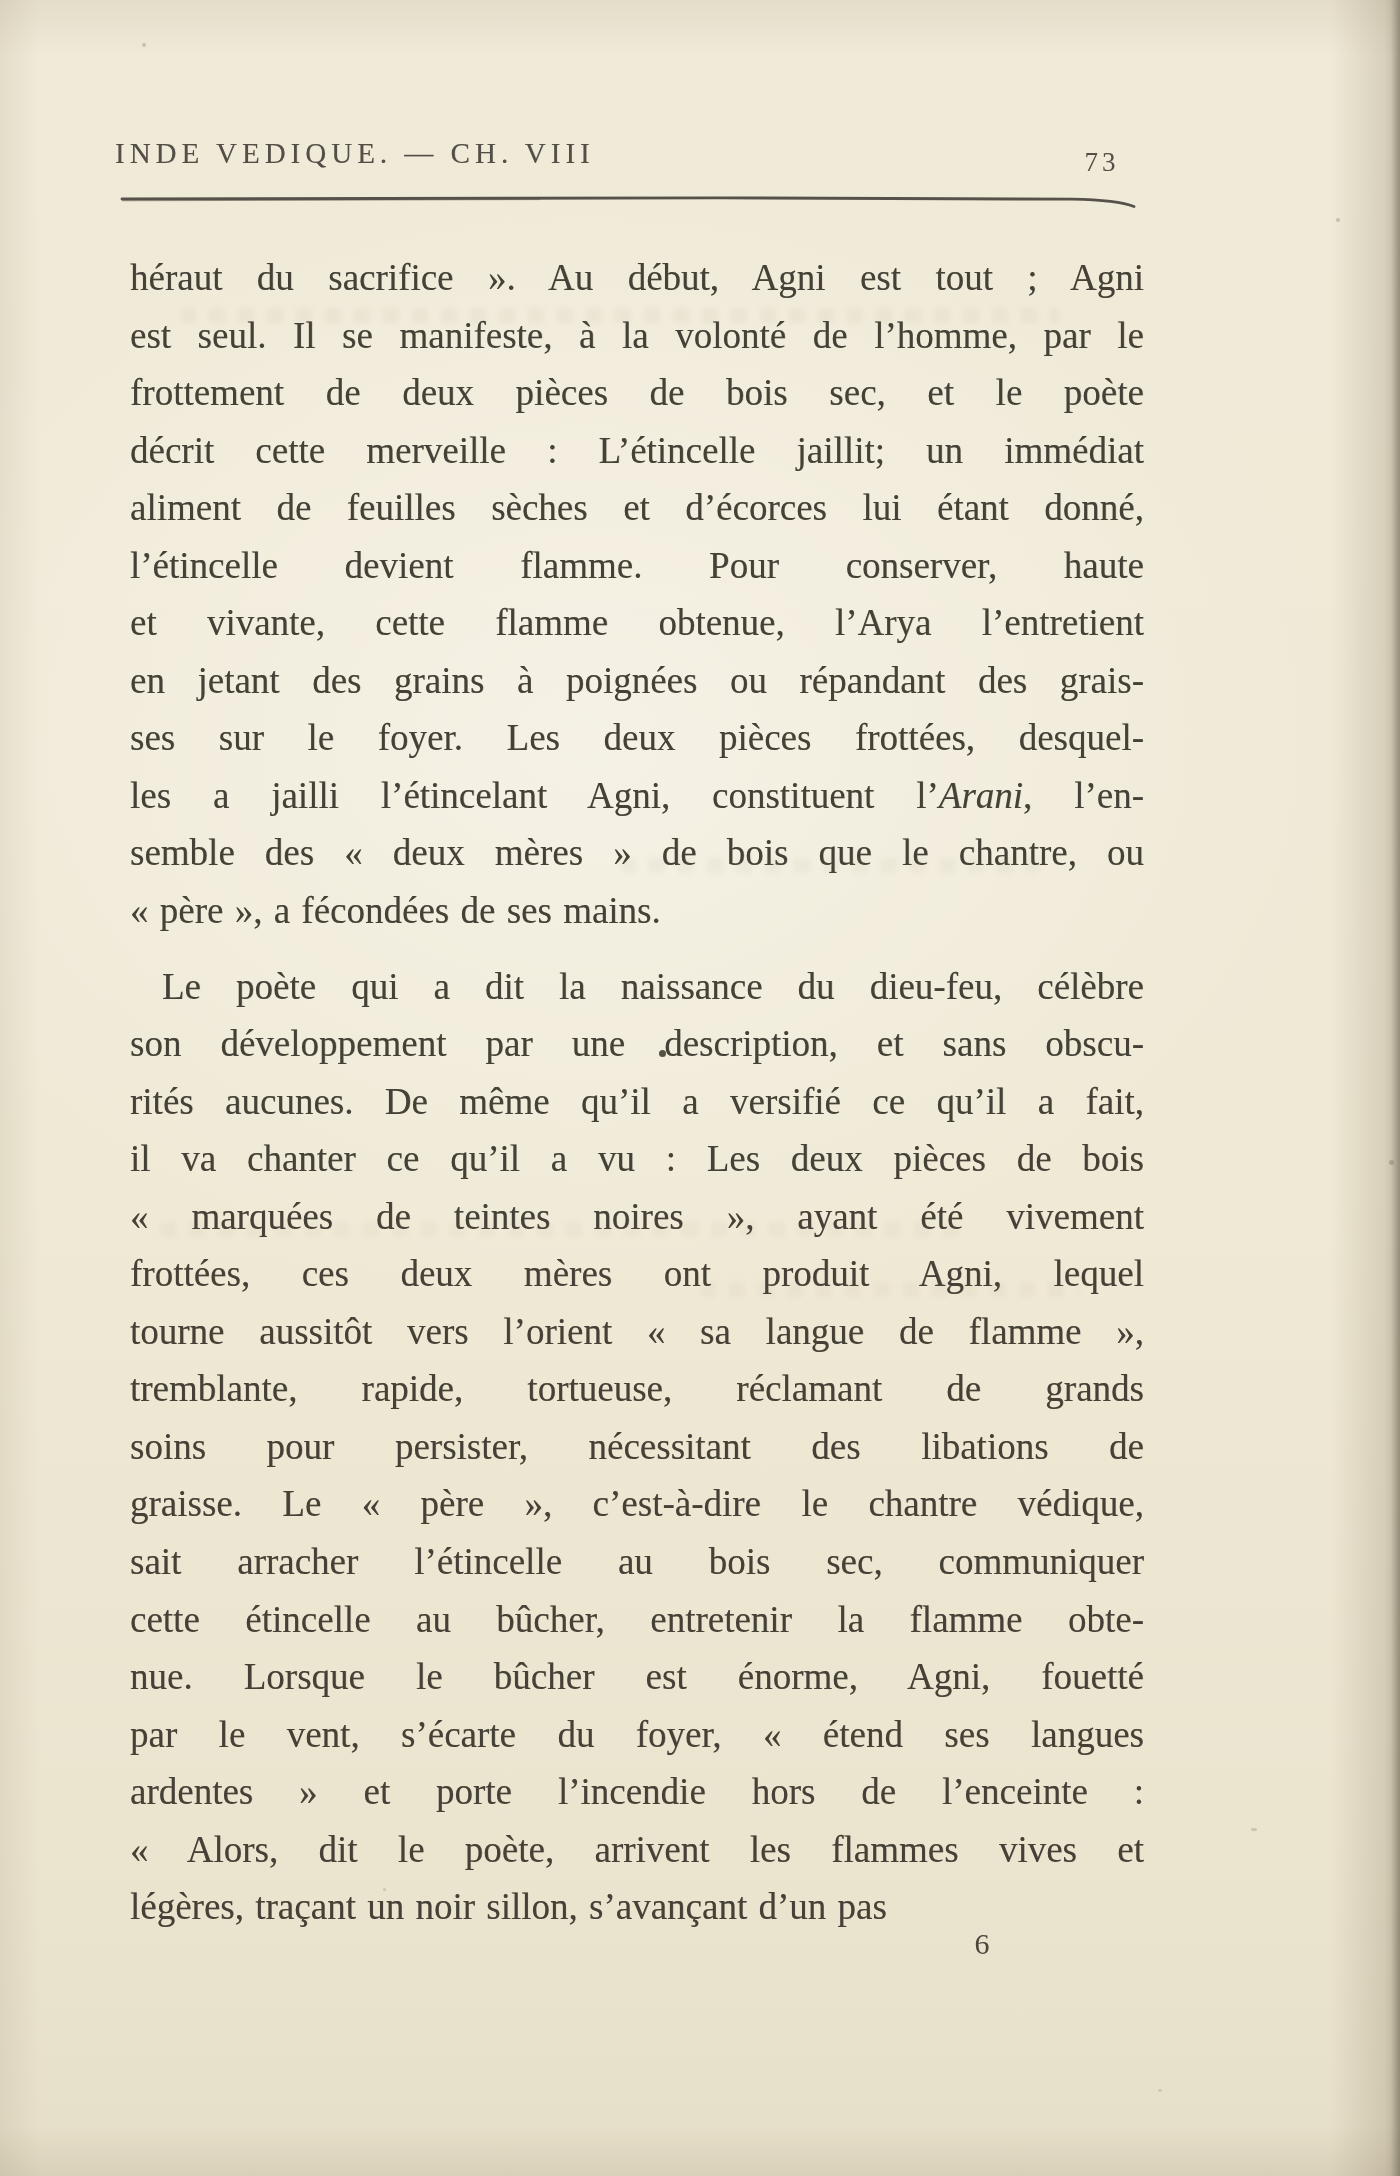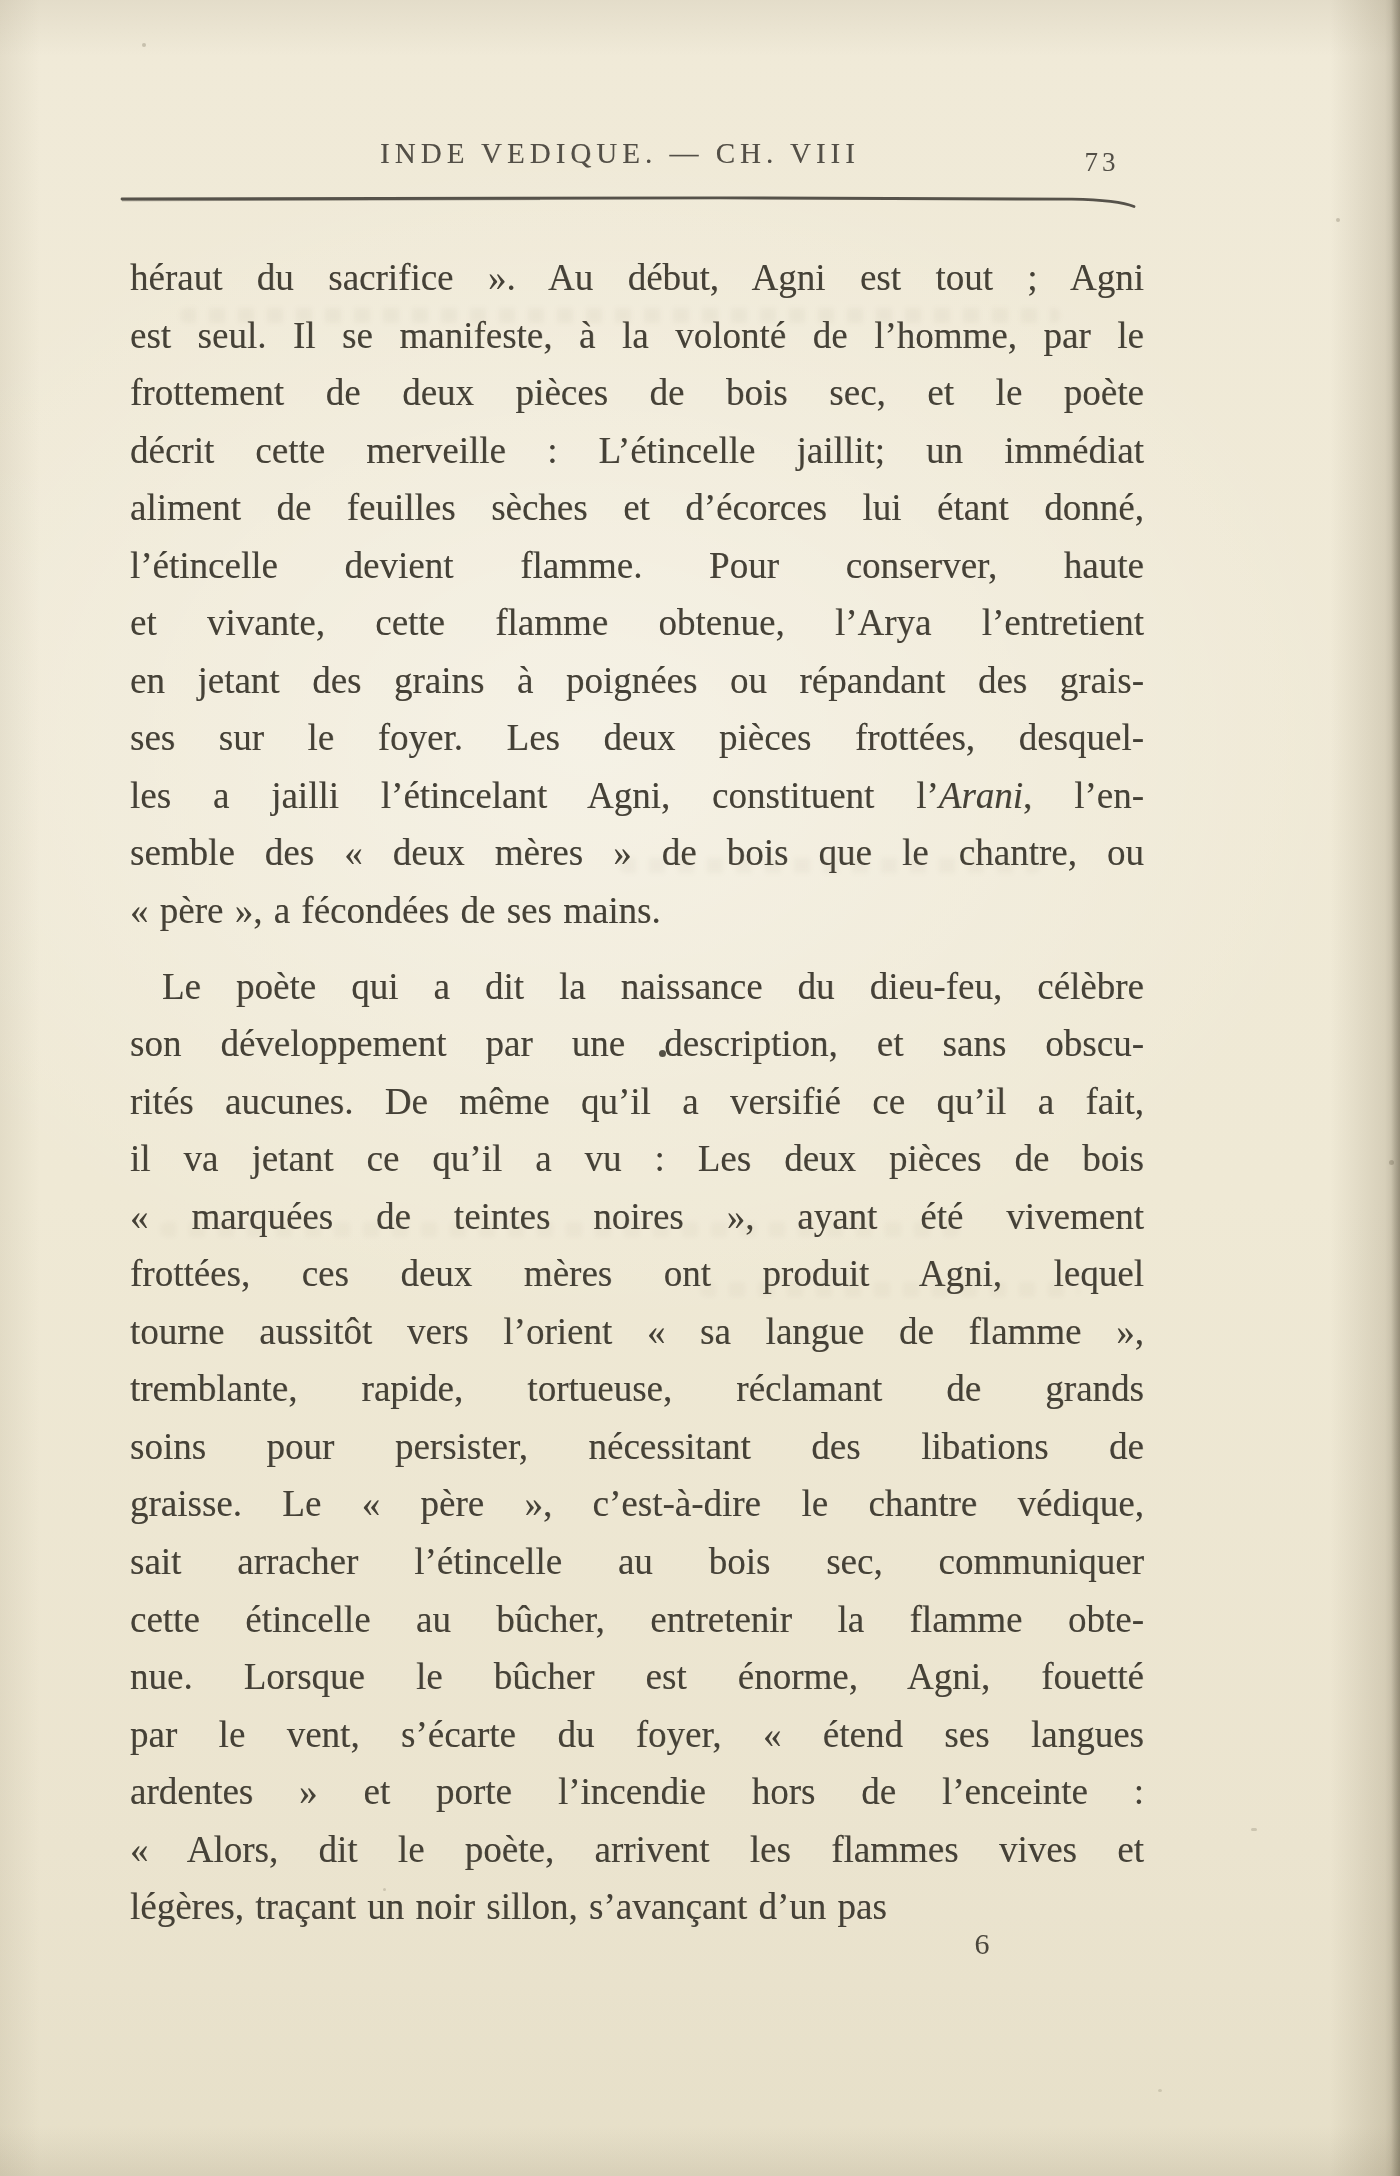--- a/index.html
+++ b/index.html
@@ -12,21 +12,21 @@
     background-image:
       radial-gradient(ellipse 1250px 950px at 42% 34%, rgba(255,255,255,0.38), rgba(255,255,255,0) 62%),
       linear-gradient(90deg, rgba(118,104,74,0.10) 0px, rgba(118,104,74,0) 40px, rgba(118,104,74,0) 1330px, rgba(118,104,74,0.20) 1385px, rgba(96,86,62,0.38) 1400px),
       linear-gradient(0deg, rgba(118,104,74,0.12) 0px, rgba(118,104,74,0) 50px, rgba(118,104,74,0) 2120px, rgba(118,104,74,0.10) 2176px),
       linear-gradient(180deg, #f0ead8 0%, #efe9d5 55%, #ebe4cf 85%, #e6dfc8 100%);
     font-family:"Liberation Serif","DejaVu Serif",serif;
     color:#454137;
   }
   .running-head{
     position:absolute;left:115px;top:136px;width:1010px;
-    text-align:center;
+    text-align:left;
     font-size:29px;line-height:34px;
     letter-spacing:5px;
     color:#534f47;
     text-shadow:0.3px 0.3px 0.6px rgba(70,65,55,0.35);
     white-space:nowrap;
   }
   .page-num{
     position:absolute;left:1062px;top:146px;width:80px;
     text-align:center;
     font-size:27px;line-height:32px;
@@ -102,21 +102,21 @@
         <div class="tline"><span>en jetant des grains à poignées ou répandant des grais-</span></div>
         <div class="tline"><span>ses sur le foyer. Les deux pièces frottées, desquel-</span></div>
         <div class="tline"><span>les a jailli l’étincelant Agni, constituent l’</span><em>Arani</em><span>, l’en-</span></div>
         <div class="tline"><span>semble des « deux mères » de bois que le chantre, ou</span></div>
         <div class="tline endline"><span>« père », a fécondées de ses mains.</span></div>
       </div>
       <div class="para">
         <div class="tline indent"><span>Le poète qui a dit la naissance du dieu-feu, célèbre</span></div>
         <div class="tline"><span>son développement par une description, et sans obscu-</span></div>
         <div class="tline"><span>rités aucunes. De même qu’il a versifié ce qu’il a fait,</span></div>
-        <div class="tline"><span>il va jetant ce qu’il a vu : Les deux pièces de bois</span></div>
+        <div class="tline"><span>il va chanter ce qu’il a vu : Les deux pièces de bois</span></div>
         <div class="tline"><span>« marquées de teintes noires », ayant été vivement</span></div>
         <div class="tline"><span>frottées, ces deux mères ont produit Agni, lequel</span></div>
         <div class="tline"><span>tourne aussitôt vers l’orient « sa langue de flamme »,</span></div>
         <div class="tline"><span>tremblante, rapide, tortueuse, réclamant de grands</span></div>
         <div class="tline"><span>soins pour persister, nécessitant des libations de</span></div>
         <div class="tline"><span>graisse. Le « père », c’est-à-dire le chantre védique,</span></div>
         <div class="tline"><span>sait arracher l’étincelle au bois sec, communiquer</span></div>
         <div class="tline"><span>cette étincelle au bûcher, entretenir la flamme obte-</span></div>
         <div class="tline"><span>nue. Lorsque le bûcher est énorme, Agni, fouetté</span></div>
         <div class="tline"><span>par le vent, s’écarte du foyer, « étend ses langues</span></div>

